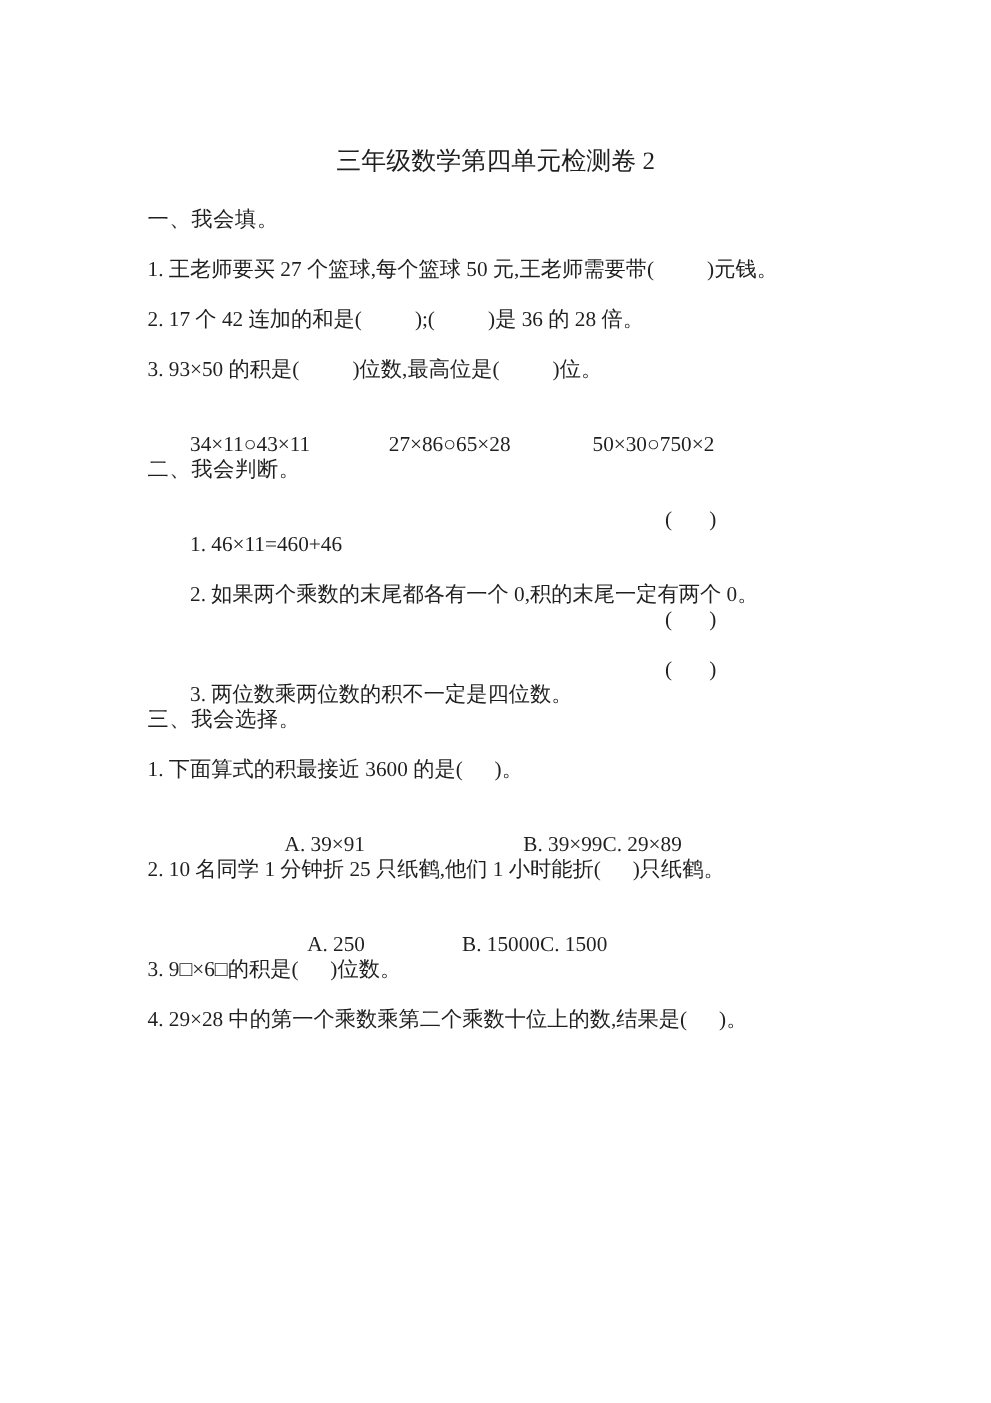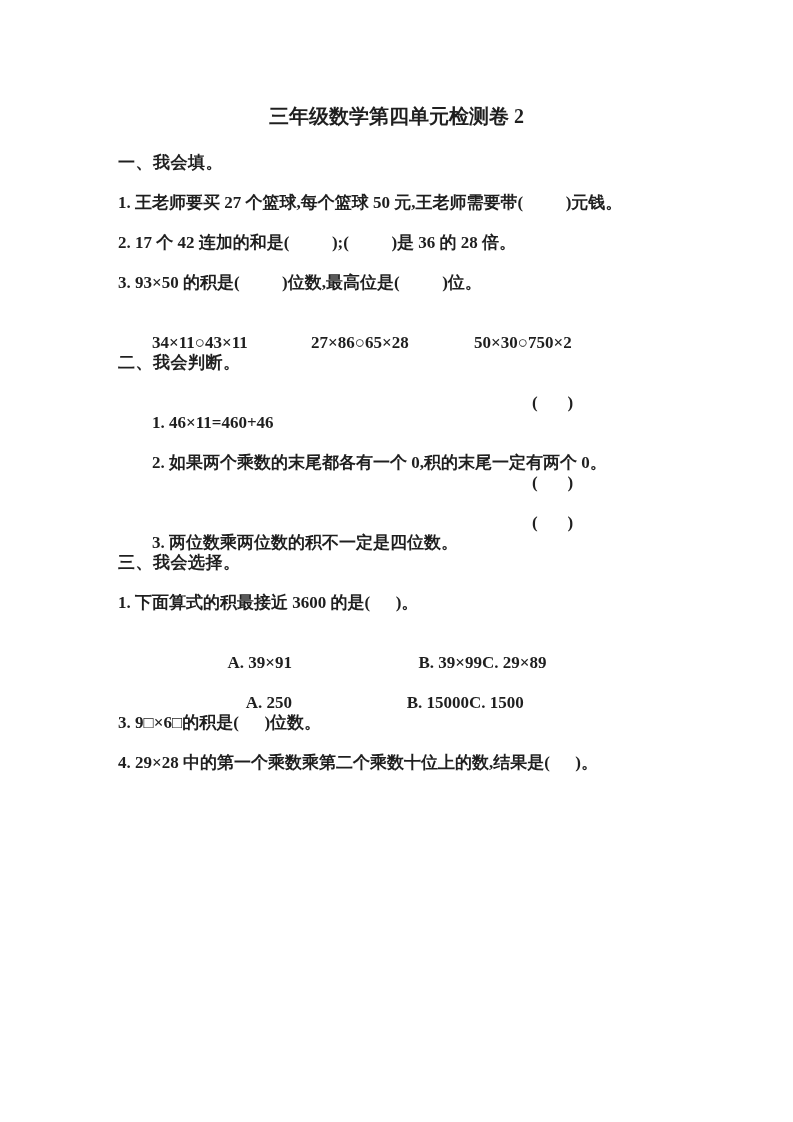--- a/index.html
+++ b/index.html
@@ -13,23 +13,22 @@
     height: 1122px;
     background: #ffffff;
     color: #1f1f1f;
     overflow: hidden;
     
     font-family: "Liberation Serif", "DejaVu Serif", sans-serif;
   }
   .content {
     position: absolute;
     left: 118px;
-    top: 3px;
+    top: 16px;
     width: 640px;
-    font-weight: bold;
   }
   .doc-title {
     width: 793px;
     margin-left: -118px;
     padding-top: 100px;
     height: 27px;
     line-height: 27px;
     text-align: center;
     font-size: 20px;
     font-family: "Liberation Serif", "DejaVu Serif", serif;
@@ -57,21 +56,21 @@
   .cmp {
     display: inline-block;
   }
   .cmp-1 { width: 159px; }
   .cmp-2 { width: 163px; }
   .opt {
     display: inline-block;
     text-align: right;
   }
   .opt-a { width: 140px; }
-  .opt-b { width: 140px; margin-left: 37px; }
+  .opt-b { width: 140px; }
   .opt-b-wide { width: 190px; }
 </style>
 </head>
 <body>
 
 <div class="page">
   <div class="content">
 
     <div class="doc-title">三年级数学第四单元检测卷 2</div>
 
@@ -101,20 +100,21 @@
         <span class="judge-blank">(       )</span>
       </div>
 
       <div class="line section-heading">三、我会选择。</div>
 
       <div class="line">1. 下面算式的积最接近 3600 的是(      )。</div>
       <div class="line">
         <span class="opt opt-a">A. 39×91</span><span class="opt opt-b-wide">B. 39×99</span><span class="opt">C. 29×89</span>
       </div>
 
+      <div class="line">2. 10 名同学 1 分钟折 25 只纸鹤,他们 1 小时能折(      )只纸鹤。</div>
       <div class="line">
         <span class="opt opt-a">A. 250</span><span class="opt opt-b">B. 15000</span><span class="opt">C. 1500</span>
       </div>
 
       <div class="line">3. 9□×6□的积是(      )位数。</div>
 
       <div class="line">4. 29×28 中的第一个乘数乘第二个乘数十位上的数,结果是(      )。</div>
 
     </div>
   </div>

